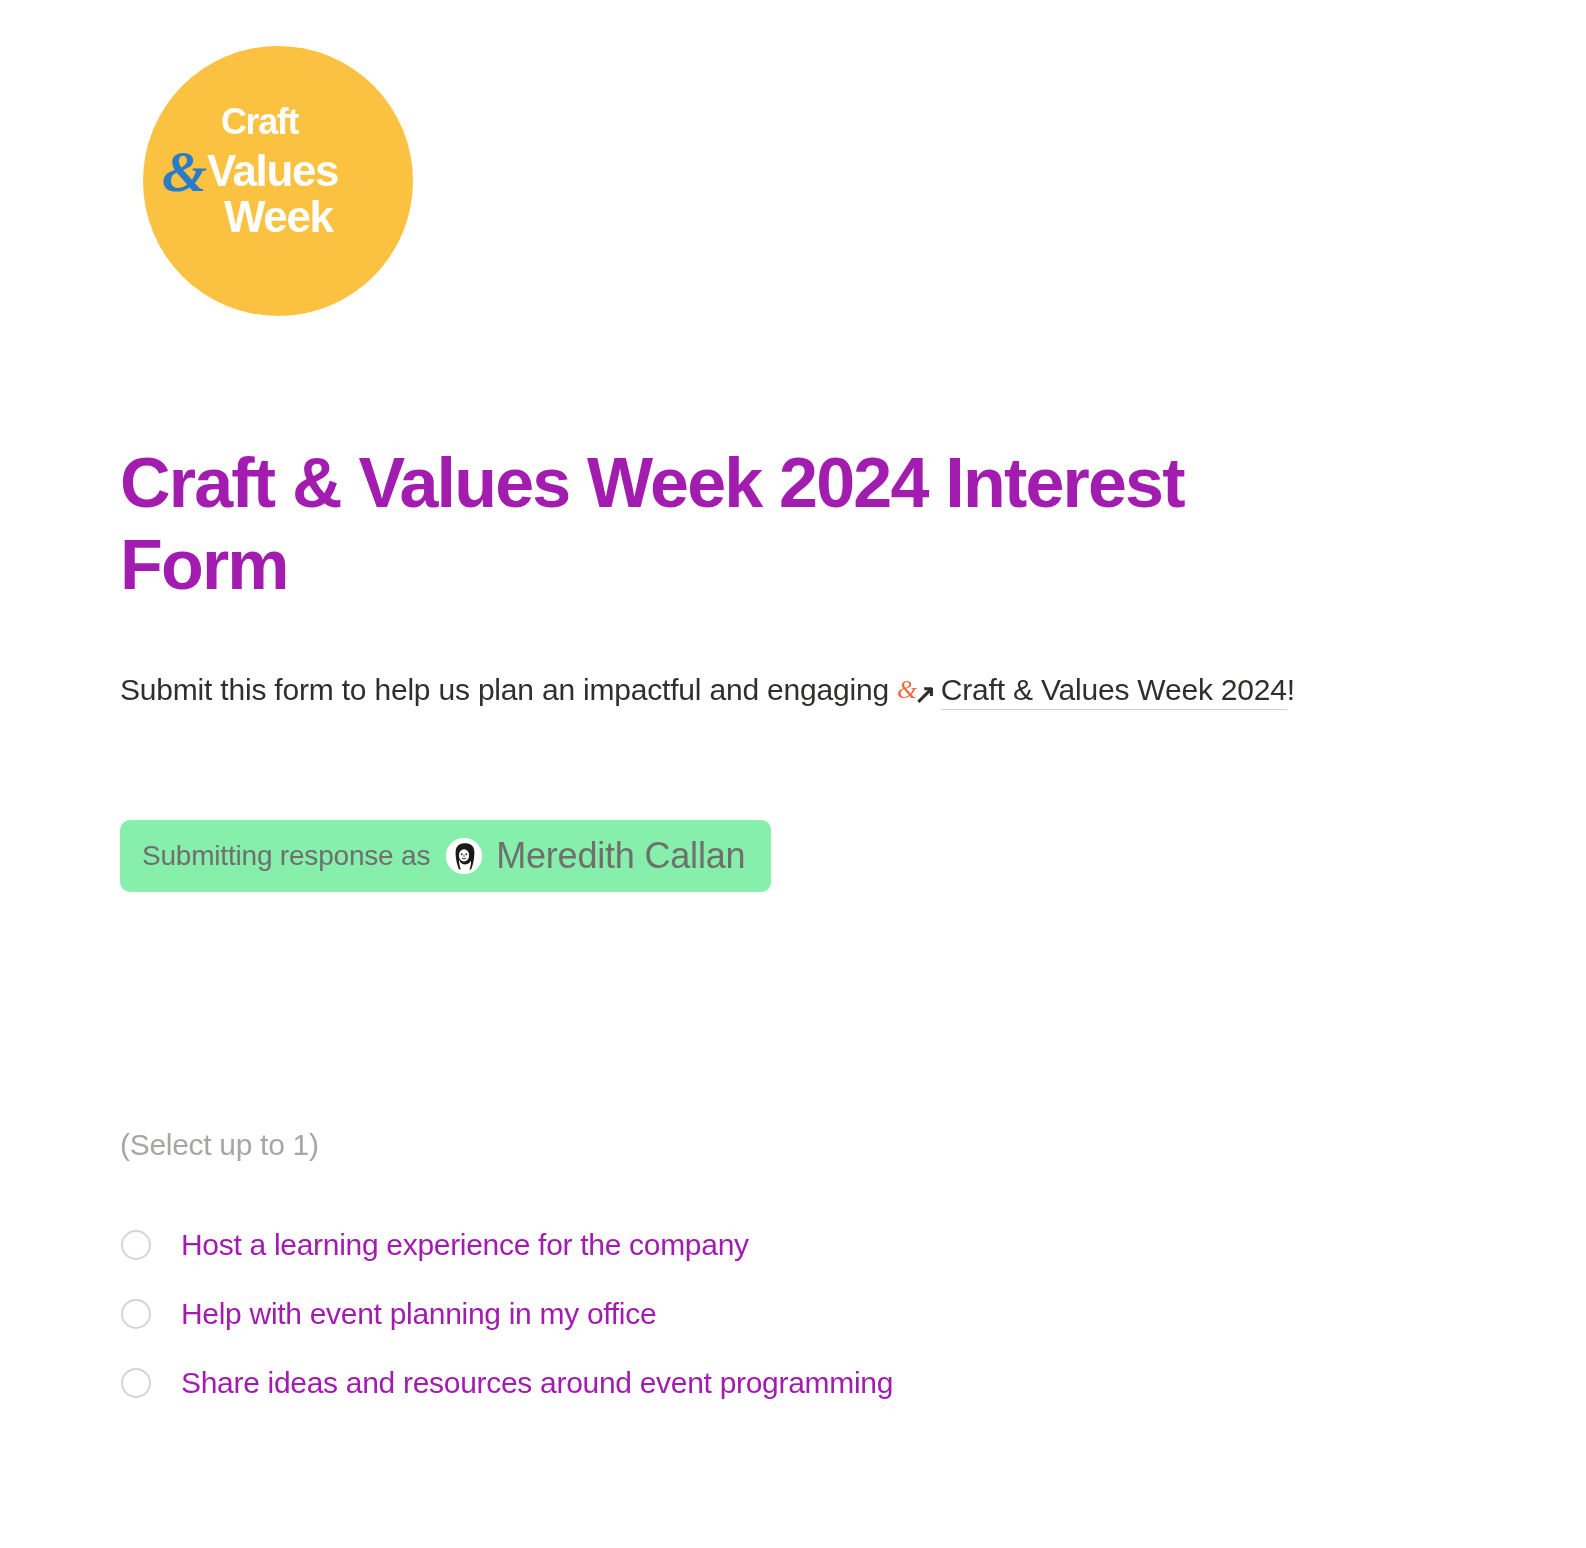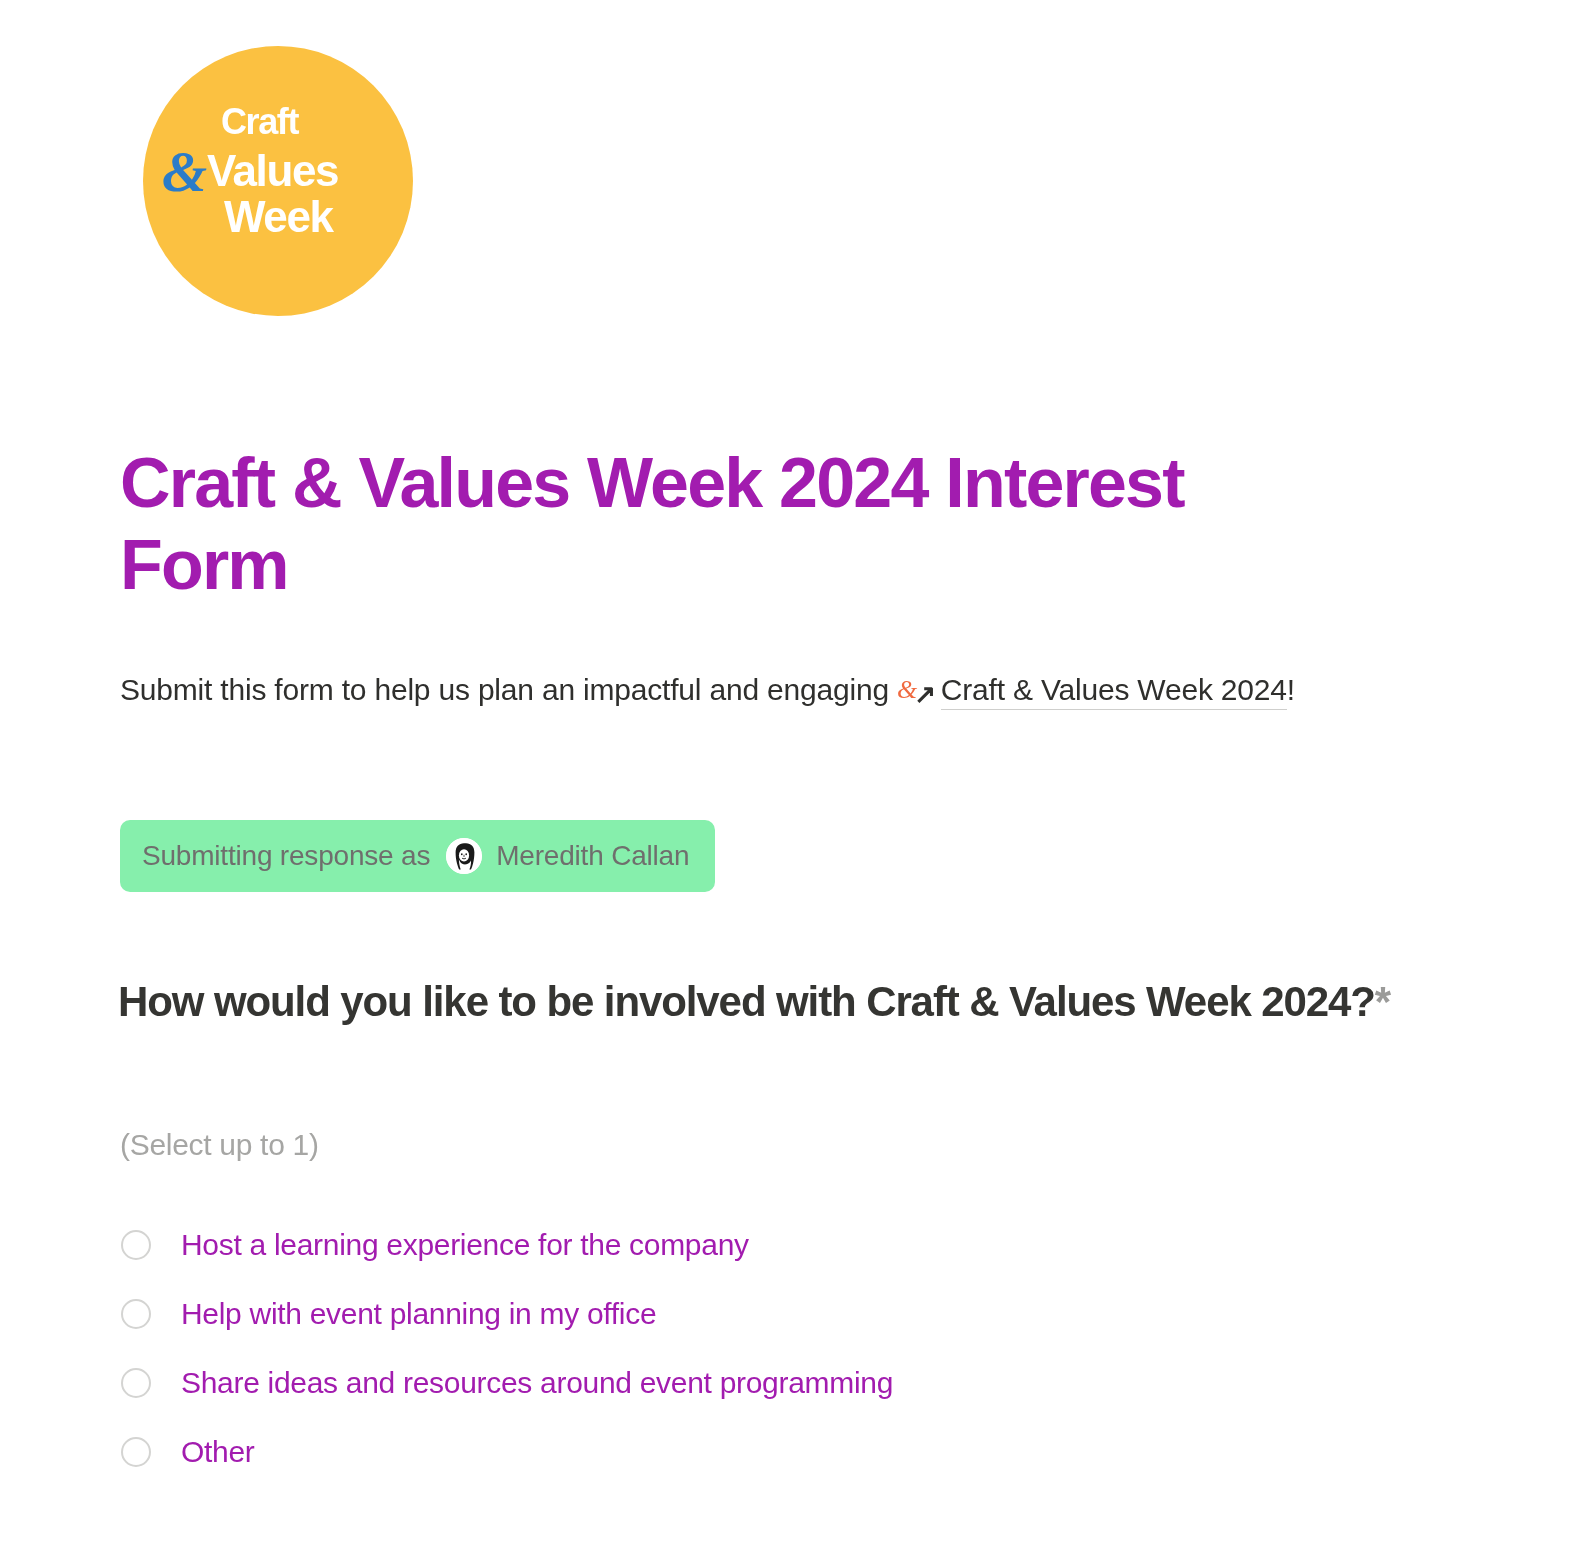--- a/index.html
+++ b/index.html
@@ -144,21 +144,21 @@
     height: 36px;
     border-radius: 50%;
     margin: 0 14px 0 16px;
     background: #ffffff;
     overflow: hidden;
     flex: 0 0 auto;
     position: relative;
   }
   .avatar svg { display: block; }
   .chip-name {
-    font-size: 28px;
+    font-size: 36px;
     color: #6f6f6d;
     letter-spacing: -0.2px;
   }
 
   
   .question-title {
     position: absolute;
     left: 118px;
     top: 975px;
     width: 1320px;
@@ -245,35 +245,30 @@
         <ellipse cx="18" cy="17.4" rx="5.1" ry="6.2" fill="#ffffff"></ellipse>
         <ellipse cx="15.8" cy="16.2" rx="0.85" ry="1.05" fill="#1a1a1a"></ellipse>
         <ellipse cx="20.2" cy="16.2" rx="0.85" ry="1.05" fill="#1a1a1a"></ellipse>
         <path d="M16.4 20.4c.9.6 2.3.6 3.2 0" stroke="#1a1a1a" stroke-width="0.9" fill="none" stroke-linecap="round"></path>
         <path d="M18 17.1v1.5" stroke="#1a1a1a" stroke-width="0.8" fill="none" stroke-linecap="round"></path>
       </svg>
     </span>
     <span class="chip-name">Meredith Callan</span>
   </div>
 
-  <h2 class="question-title"><span>How would you like to be involved with Craft &amp; Values Week 2024?</span><span class="req-star">*</span></h2>
   <div class="question-hint">(Select up to 1)</div>
 
   <div class="options" id="options-list">
       <div class="option-row">
         <span class="radio"></span>
         <span class="option-label">Host a learning experience for the company</span>
       </div>
       <div class="option-row">
         <span class="radio"></span>
         <span class="option-label">Help with event planning in my office</span>
       </div>
       <div class="option-row">
         <span class="radio"></span>
         <span class="option-label">Share ideas and resources around event programming</span>
       </div>
-      <div class="option-row">
-        <span class="radio"></span>
-        <span class="option-label">Other</span>
-      </div>
     </div>
 
 </div>
 
 </body></html>

